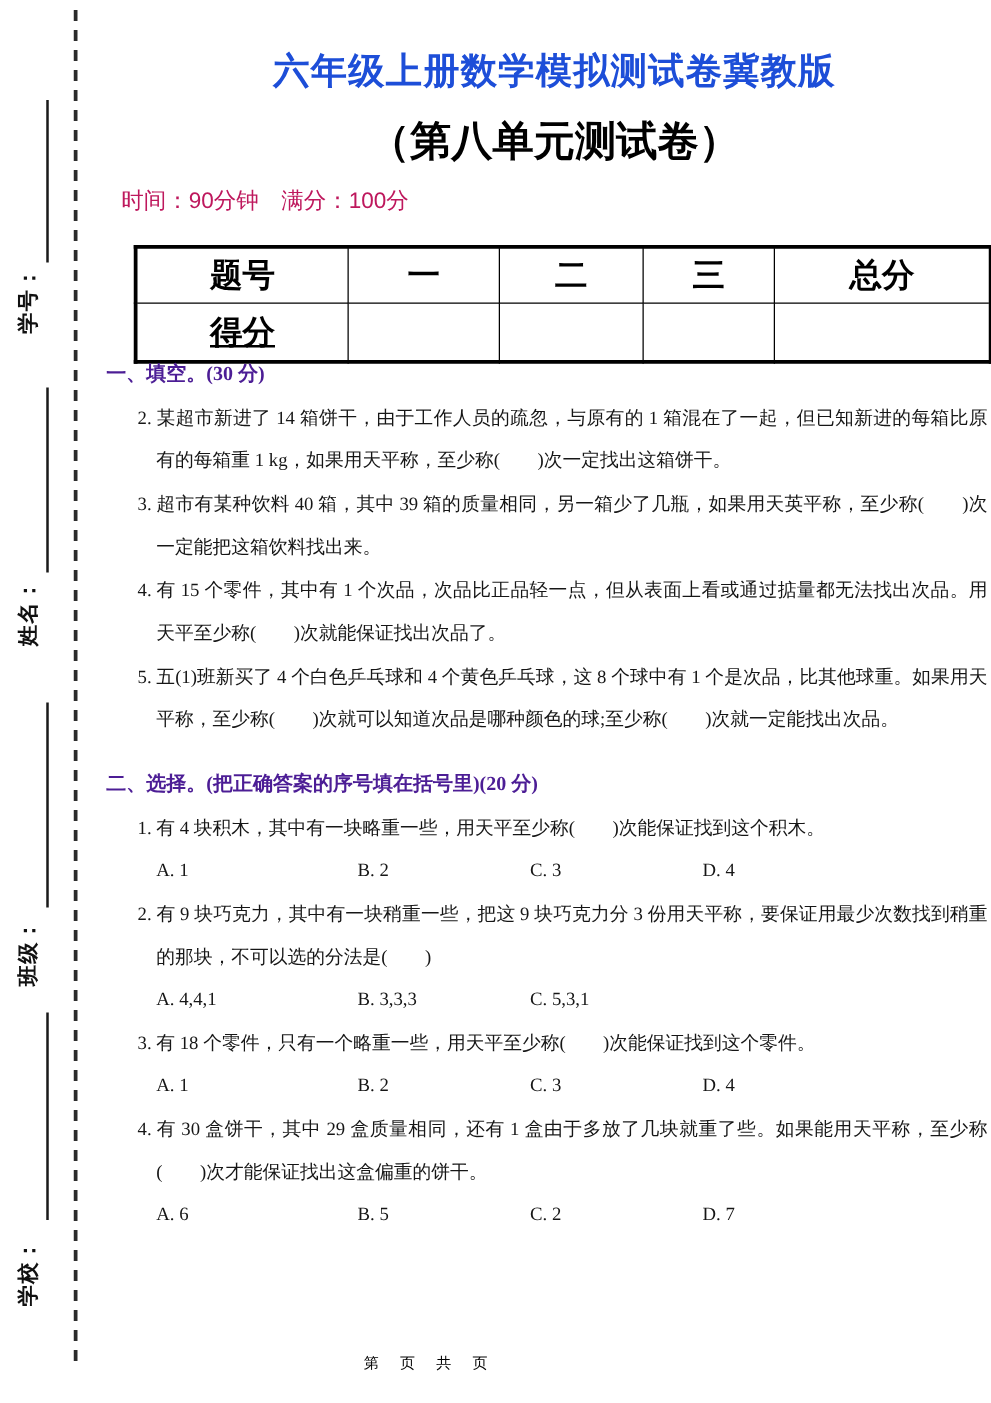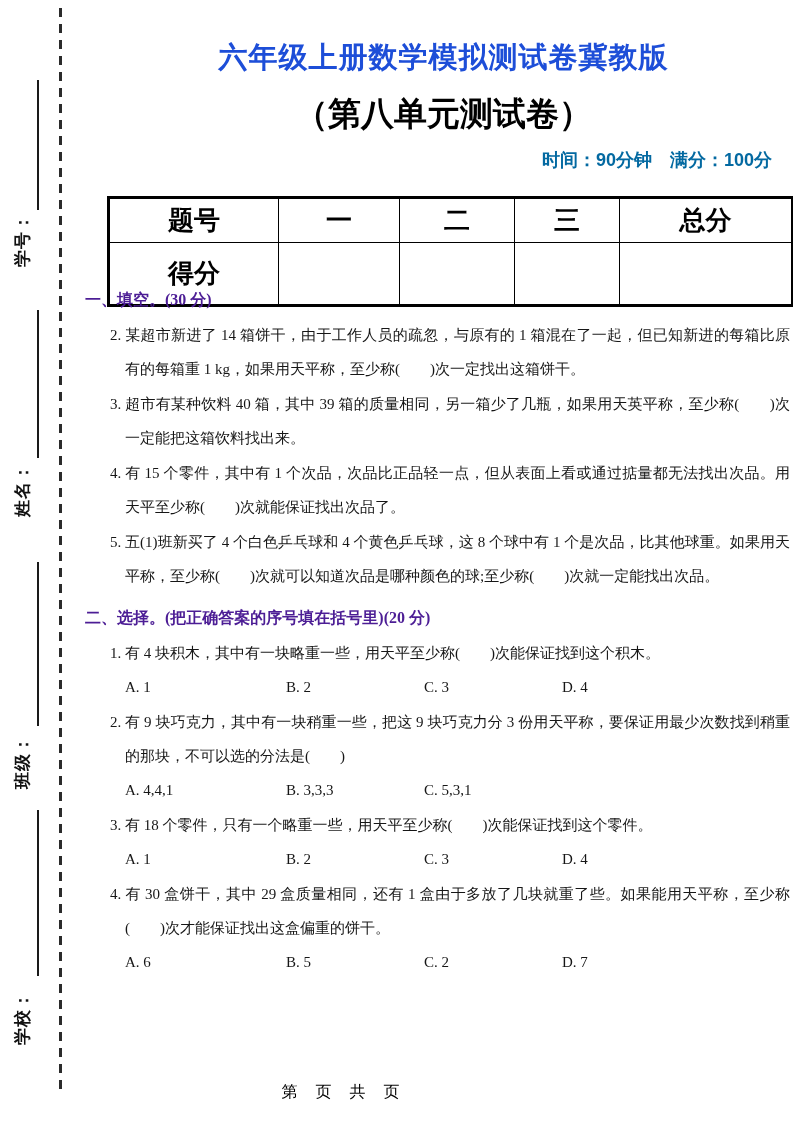--- a/index.html
+++ b/index.html
@@ -28,45 +28,45 @@
   .header-block { position:absolute; left:97px; top:30px; width:693px; text-align:center; }
   .title {
     font-family:"Liberation Sans", sans-serif; font-weight:900; font-size:29px;
     line-height:54px; letter-spacing:1px; color:#1d4ed8;
   }
   .subtitle {
     font-family:Liberation Serif, serif; font-weight:800; font-size:33px;
     line-height:44px; margin-top:8px; color:#000;
   }
   .meta {
-    font-family:"Liberation Sans", sans-serif; font-weight:700; font-size:18px;
-    text-align:right; padding-right:18px; margin-top:12px; color:#0369a1;
+    font-family:"Liberation Sans", sans-serif; font-weight:400; font-size:18px;
+    text-align:left; padding-right:18px; margin-top:12px; color:#be185d;
   }
   
   .score-table { position:absolute; left:107px; top:196px; width:684px;
     border-collapse:collapse; table-layout:fixed;border-radius:24px; }
   .score-table td {
     border:1.6px solid #000; text-align:center; vertical-align:middle;
     font-family:"Liberation Sans", sans-serif; font-weight:800; font-size:26px; color:#000;
   }
   .score-table { border:3px solid #000; }
   .score-table tr.r1 td { height:45px; }
-  .score-table tr.r2 td { height:63px; }
+  .score-table tr.r2 td { height:47px;text-decoration:underline; }
   
   .content { position:absolute; left:85px; top:283px; width:705px; font-size:15px; color:#161616; }
   .sec-header { line-height:34px; font-weight:700; font-size:16px; color:#4c1d95; }
   .question { line-height:34px; margin-top:1px; margin-left:25px; padding-left:15px;
     text-indent:-15px; text-align:justify; }
   .options { line-height:34px; margin-left:40px; display:flex; }
   .opt-a { width:161px; } .opt-b { width:138px; } .opt-c { width:138px; } .opt-d { flex:1; }
-  .sec2 { margin-top:8px;font-family:Liberation Serif, serif; }
+  .sec2 { margin-top:18px;font-family:Liberation Serif, serif; }
   
   .footer {
     position:absolute; left:0; top:1082px; width:688px; text-align:center;
-    font-size:16px; letter-spacing:7px; color:#000;
+    font-size:12px; letter-spacing:7px; color:#000;
   }
 </style>
 </head>
 <body>
 
 <div class="page">
 
   <div class="dashed-line"></div>
   <div class="margin-line ml1"></div>
   <div class="margin-line ml2"></div>

